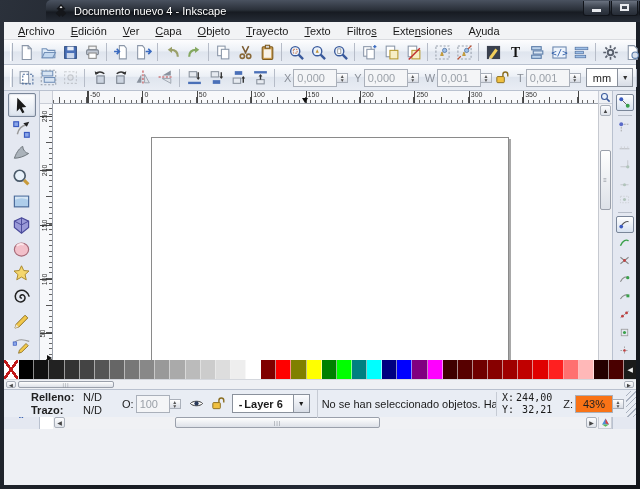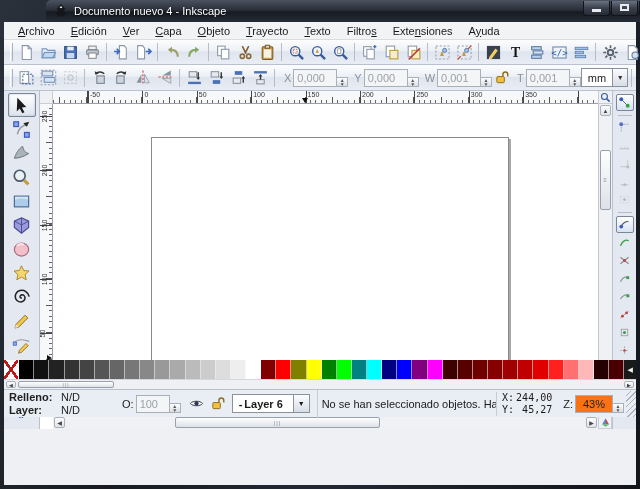--- a/index.html
+++ b/index.html
@@ -25,26 +25,26 @@
   .menubar u{text-decoration:underline;}
   .toolbar{position:absolute;display:flex;align-items:center;
     background:linear-gradient(#fdfdfe,#ecf0f6 45%,#dfe5ee 50%,#e9edf4);border-bottom:1px solid #b9c1cf;}
   #cmdbar{left:0;top:18px;width:632px;height:25px;padding-left:4px;}
   #ctrlbar{left:0;top:43px;width:632px;height:26px;padding-left:4px;font-size:11px;}
   .tbtn{width:22px;height:22px;display:flex;align-items:center;justify-content:center;border:1px solid transparent;border-radius:2px;flex:0 0 auto;}
   .tb-sep{width:1px;height:18px;background:#b6bcc8;margin:0 3px;flex:0 0 auto;}
   .disabled{opacity:.4;filter:grayscale(60%);}
   .grip{width:3px;height:18px;margin:0 2px;border-left:1px solid #fff;border-right:1px solid #aab2c0;flex:0 0 auto;}
   .fld-label{color:#8a8f98;margin:0 2px 0 6px;}
-  .spinbox{display:flex;align-items:flex-end;height:18px;flex:0 0 auto;}
+  .spinbox{display:flex;align-items:center;height:18px;flex:0 0 auto;}
   .spinbox input{width:44px;height:18px;border:1px solid #aab0ba;background:#f4f5f7;color:#9aa0a8;font-size:11px;padding:0 3px;font-family:"Liberation Sans",sans-serif;}
   .spinbox.live input{color:#222;background:#f97316;}
   .spinner{width:11px;display:flex;flex-direction:column;border:1px solid #aab0ba;border-left:none;background:linear-gradient(#fff,#d8dce4);}
   .spinner span{flex:1;font-size:5px;line-height:4px;color:#555;text-align:center;}
-  .unitbox{display:flex;height:19px;flex:0 0 auto;}
+  .unitbox{display:flex;height:19px;margin-left:5px;flex:0 0 auto;}
   .unitbox .uval{border:1px solid #8a919c;background:#fff;font-size:11px;color:#222;padding:1px 6px;display:flex;align-items:center;}
   .unitbox .ubtn{width:15px;border:1px solid #8a919c;border-left:none;background:linear-gradient(#fbfcfe,#d8dde6);display:flex;align-items:center;justify-content:center;font-size:7px;color:#333;}
   
   .main{position:absolute;left:0;top:69px;width:632px;height:338px;}
   .toolbox{position:absolute;left:0;top:0;width:36px;height:338px;background:#e4e8f1;border-right:1px solid #b9c1cf;
     display:flex;flex-direction:column;align-items:center;padding-top:2px;}
   .toolbtn{width:28px;height:24px;display:flex;align-items:center;justify-content:center;border:1px solid transparent;border-radius:2px;}
   .toolbtn.active{border:1px solid #7a8699;background:linear-gradient(#fff,#dde4ee);box-shadow:inset 0 0 2px #aab4c4;}
   .tb-overflow{color:#3a62b0;font-weight:bold;font-size:11px;margin-top:4px;}
   .workarea{position:absolute;left:36px;top:0;width:572px;height:338px;background:#fff;}
@@ -90,21 +90,21 @@
   .swatch.none:before,.swatch.none:after{content:"";position:absolute;left:0;top:0;width:100%;height:100%;}
   .swatch.none:before{background:linear-gradient(to bottom right,transparent 44%,#c01818 44% 56%,transparent 56%);}
   .swatch.none:after{background:linear-gradient(to top right,transparent 44%,#c01818 44% 56%,transparent 56%);}
   .pal-arrow{flex:0 0 12px;background:#1a1a1a;color:#eee;font-size:7px;display:flex;align-items:center;justify-content:center;}
   .palscroll{position:absolute;left:0;top:357px;width:632px;height:10px;background:#eef0f4;border-top:1px solid #d4d7dd;}
   
   .statusbar{position:absolute;left:0;top:367px;width:632px;height:28px;background:#e9edf4;border-top:1px solid #b9c1cf;
     display:flex;align-items:center;font-size:11px;color:#1a1a1a;}
   .fs-block{display:flex;flex-direction:column;justify-content:center;height:28px;padding-left:5px;width:112px;flex:0 0 auto;line-height:13px;}
   .fs-row{display:flex;}
-  .fs-row .lbl{width:52px;font-weight:bold;color:#222;}
+  .fs-row .lbl{width:52px;font-weight:bold;color:#222;margin-left:22px;}
   .fs-row .val{color:#222;}
   .ob{display:flex;align-items:center;flex:0 0 auto;}
   .icon14{width:15px;height:15px;margin:0 3px;flex:0 0 auto;}
   .layercombo{display:flex;height:19px;margin-left:4px;flex:0 0 auto;}
   .layercombo .lval{border:1px solid #8a919c;background:#fff;padding:1px 6px;display:flex;align-items:center;font-weight:bold;font-size:11px;min-width:62px;}
   .layercombo .lbtn{width:16px;border:1px solid #8a919c;border-left:none;background:linear-gradient(#fbfcfe,#d8dde6);display:flex;align-items:center;justify-content:center;font-size:7px;}
   .statusmsg{flex:1 1 auto;margin-left:7px;padding-left:4px;border-left:1px solid #c6cbd4;white-space:nowrap;overflow:hidden;height:28px;display:flex;align-items:center;}
   .coords{flex:0 0 auto;border-left:1px solid #c6cbd4;padding:0 4px;font-family:"DejaVu Sans Mono",monospace;font-size:10px;line-height:12px;text-align:right;}
   .coords table{border-collapse:collapse;}
   .coords td{padding:0 1px;}
@@ -741,21 +741,21 @@
       <div class="sbtn" style="right:2px;top:1px;width:10px;height:7px;position:absolute;font-size:5px;">▶</div>
     </div>
 
     <div class="statusbar">
       <div class="fs-block">
         <div class="fs-row">
             <span class="lbl">Relleno:</span>
           <span class="val">N/D</span>
           </div>
         <div class="fs-row">
-            <span class="lbl">Layer:</span>
+            <span class="lbl">Trazo:</span>
           <span class="val">N/D</span>
           </div>
       </div>
       <div class="ob">
         <span class="fld-label" style="color:#222;">O:</span>
         <span class="spinbox">
             <input style="width: 34px;" readonly="" value="100">
           <span class="spinner">
               <span>▲</span>
               <span>▼</span>
@@ -784,21 +784,21 @@
       <div class="statusmsg">No se han seleccionado objetos. Haga clic, Mayús+clic o arrastre alrededor de los objetos para seleccionar.</div>
       <div class="coords">
         <table>
           <tbody>
               <tr>
                 <td>X:</td>
                 <td>244,00</td>
               </tr>
           <tr>
                 <td>Y:</td>
-                <td>45,27</td>
+                <td>32,21</td>
               </tr>
         </tbody>
           </table>
       </div>
       <div class="zblock">
         <span class="fld-label" style="color:#222;">Z:</span>
         <span class="spinbox live">
             <input readonly="" value="43%" style="">
           <span class="spinner">
               <span>▲</span>

